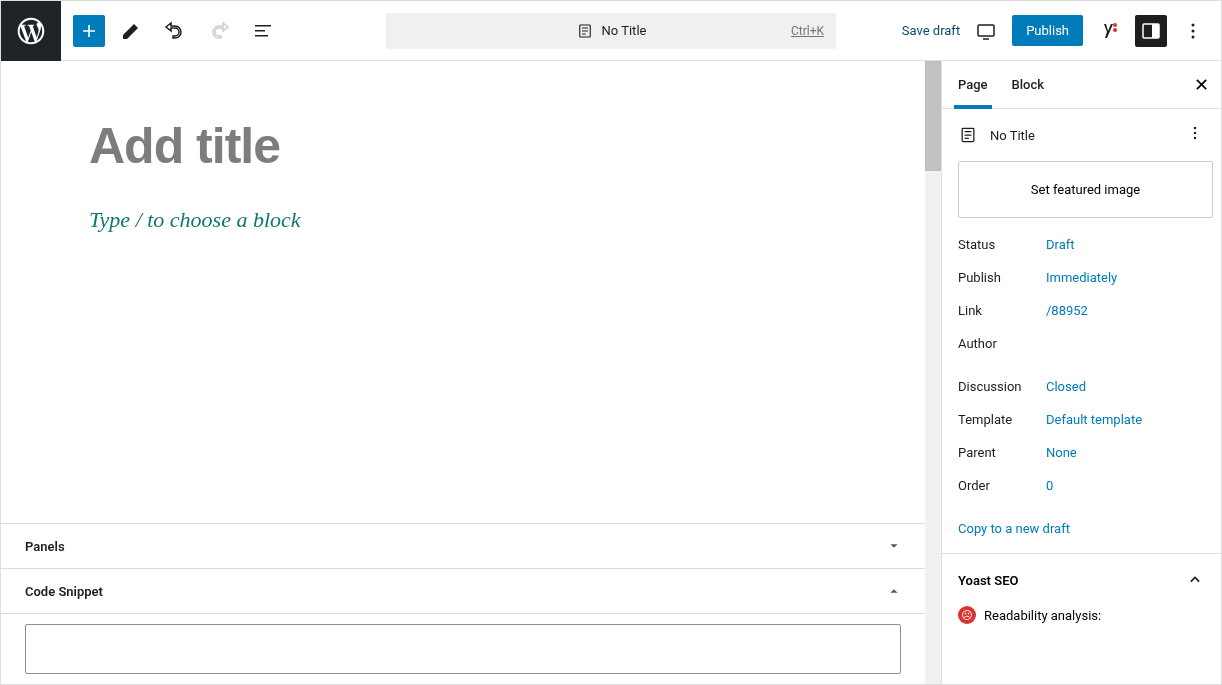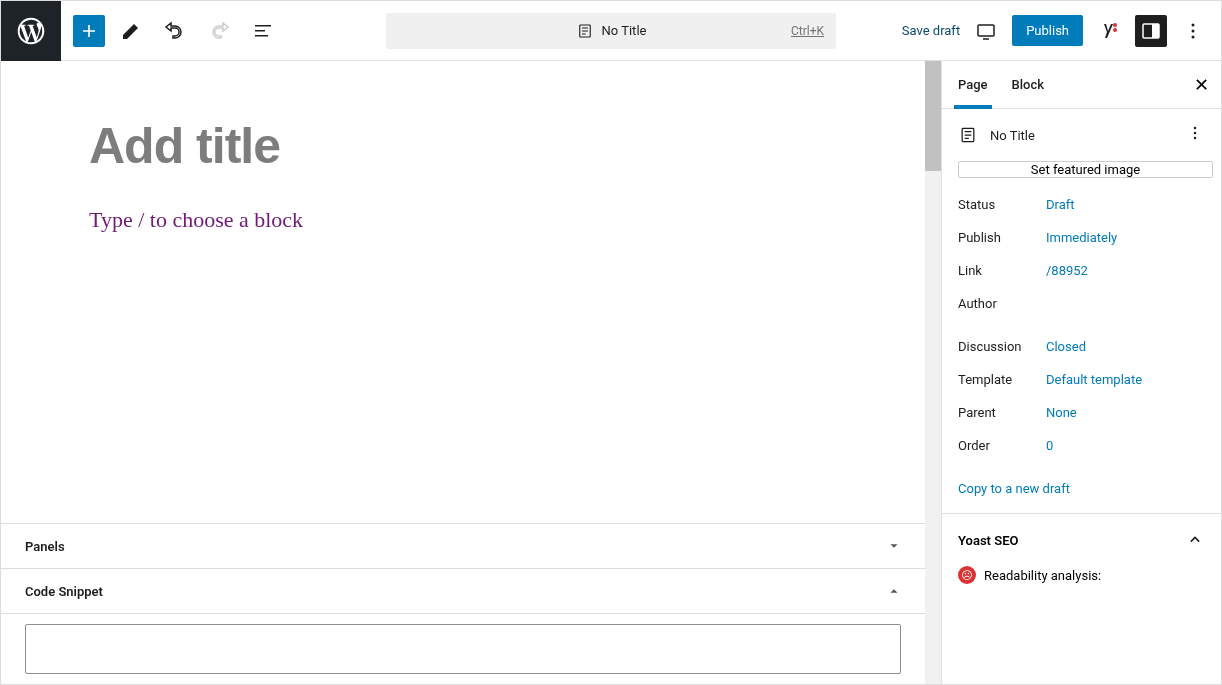--- a/index.html
+++ b/index.html
@@ -26,39 +26,39 @@
 .square-btn.dark { background: #1e1e1e; }
 .square-btn svg { width: 24px; height: 24px; }
 
 .main-wrap { display: flex; height: calc(100% - 60px); }
 .editor-area { flex: 1; position: relative; overflow: hidden; }
 .editor-scroll-track { position: absolute; right: 0; top: 0; bottom: 0; width: 16px; background: #f1f1f1; }
 .editor-scroll-thumb { background: #c1c1c1; width: 100%; }
 
 .canvas { padding: 56px 88px 0 88px; }
 .title-placeholder { font-family: Arial, sans-serif; font-size: 50px; font-weight: 900; color: #7d7d7d; letter-spacing: -1px; }
-.block-placeholder { font-family: Georgia, serif; font-size: 22px; color: #701a75; margin-top: 32px; }
+.block-placeholder { font-family: Georgia, serif; font-size: 22px; color: #0f766e; margin-top: 32px; font-style: italic; }
 
 .bottom-panels { position: absolute; bottom: 0; left: 0; right: 16px; border-top: 1px solid #ddd; }
 .panel-row { height: 45px; display: flex; align-items: center; justify-content: space-between; padding: 0 24px; border-bottom: 1px solid #ddd; cursor: pointer; }
 .panel-row .label { font-size: 13px; font-weight: 600; color: #1e1e1e; }
 .panel-row svg { width: 14px; height: 14px; fill: #555; }
 .code-box { margin: 10px 24px; border: 1px solid #8c8f94; height: 50px; border-radius: 2px; background: #fff; }
 
 .sidebar { width: 280px; border-left: 1px solid #e0e0e0; display: flex; flex-direction: column; position: relative; overflow: hidden; }
 .sidebar-tabs { height: 48px; display: flex; align-items: center; border-bottom: 1px solid #e0e0e0; position: relative; padding: 0 16px; gap: 24px; }
 .sidebar-tab { font-size: 13px; font-weight: 500; color: #1e1e1e; cursor: pointer; position: relative; height: 100%; display: flex; align-items: center; }
 .sidebar-tab.active::after { content: ''; position: absolute; bottom: -1px; left: -4px; right: -4px; height: 4px; background: #007cba; }
 .sidebar-close { position: absolute; right: 12px; font-size: 18px; cursor: pointer; }
 
 .sidebar-content { flex: 1; overflow-y: auto; }
 .doc-row { display: flex; align-items: center; gap: 12px; padding: 14px 16px; }
 .doc-row .title { font-size: 13px; color: #1e1e1e; }
 .doc-row-menu { margin-left: auto; }
-.featured-btn { margin: 0 8px 10px 16px; border: 1px solid #ccc; padding: 0; text-align: center; font-size: 13px; cursor: pointer; border-radius: 2px; }
+.featured-btn { margin: 0 8px 10px 16px; border: 1px solid #ccc; padding: 20px; text-align: center; font-size: 13px; cursor: pointer; border-radius: 2px; }
 .meta-line { padding: 6px 16px 14px 16px; font-size: 13px; color: #757575; }
 
 .kv-row { display: flex; padding: 9px 16px; font-size: 13px; }
 .kv-row .k { width: 88px; color: #1e1e1e; }
 .kv-row .v { color: #007cba; cursor: pointer; }
 
 .copy-draft { padding: 16px; }
 .copy-draft span { color: #007cba; font-size: 13px; cursor: pointer; }
 
 .yoast-hdr { border-top: 1px solid #e0e0e0; padding: 16px; display: flex; align-items: center; justify-content: space-between; cursor: pointer; }

